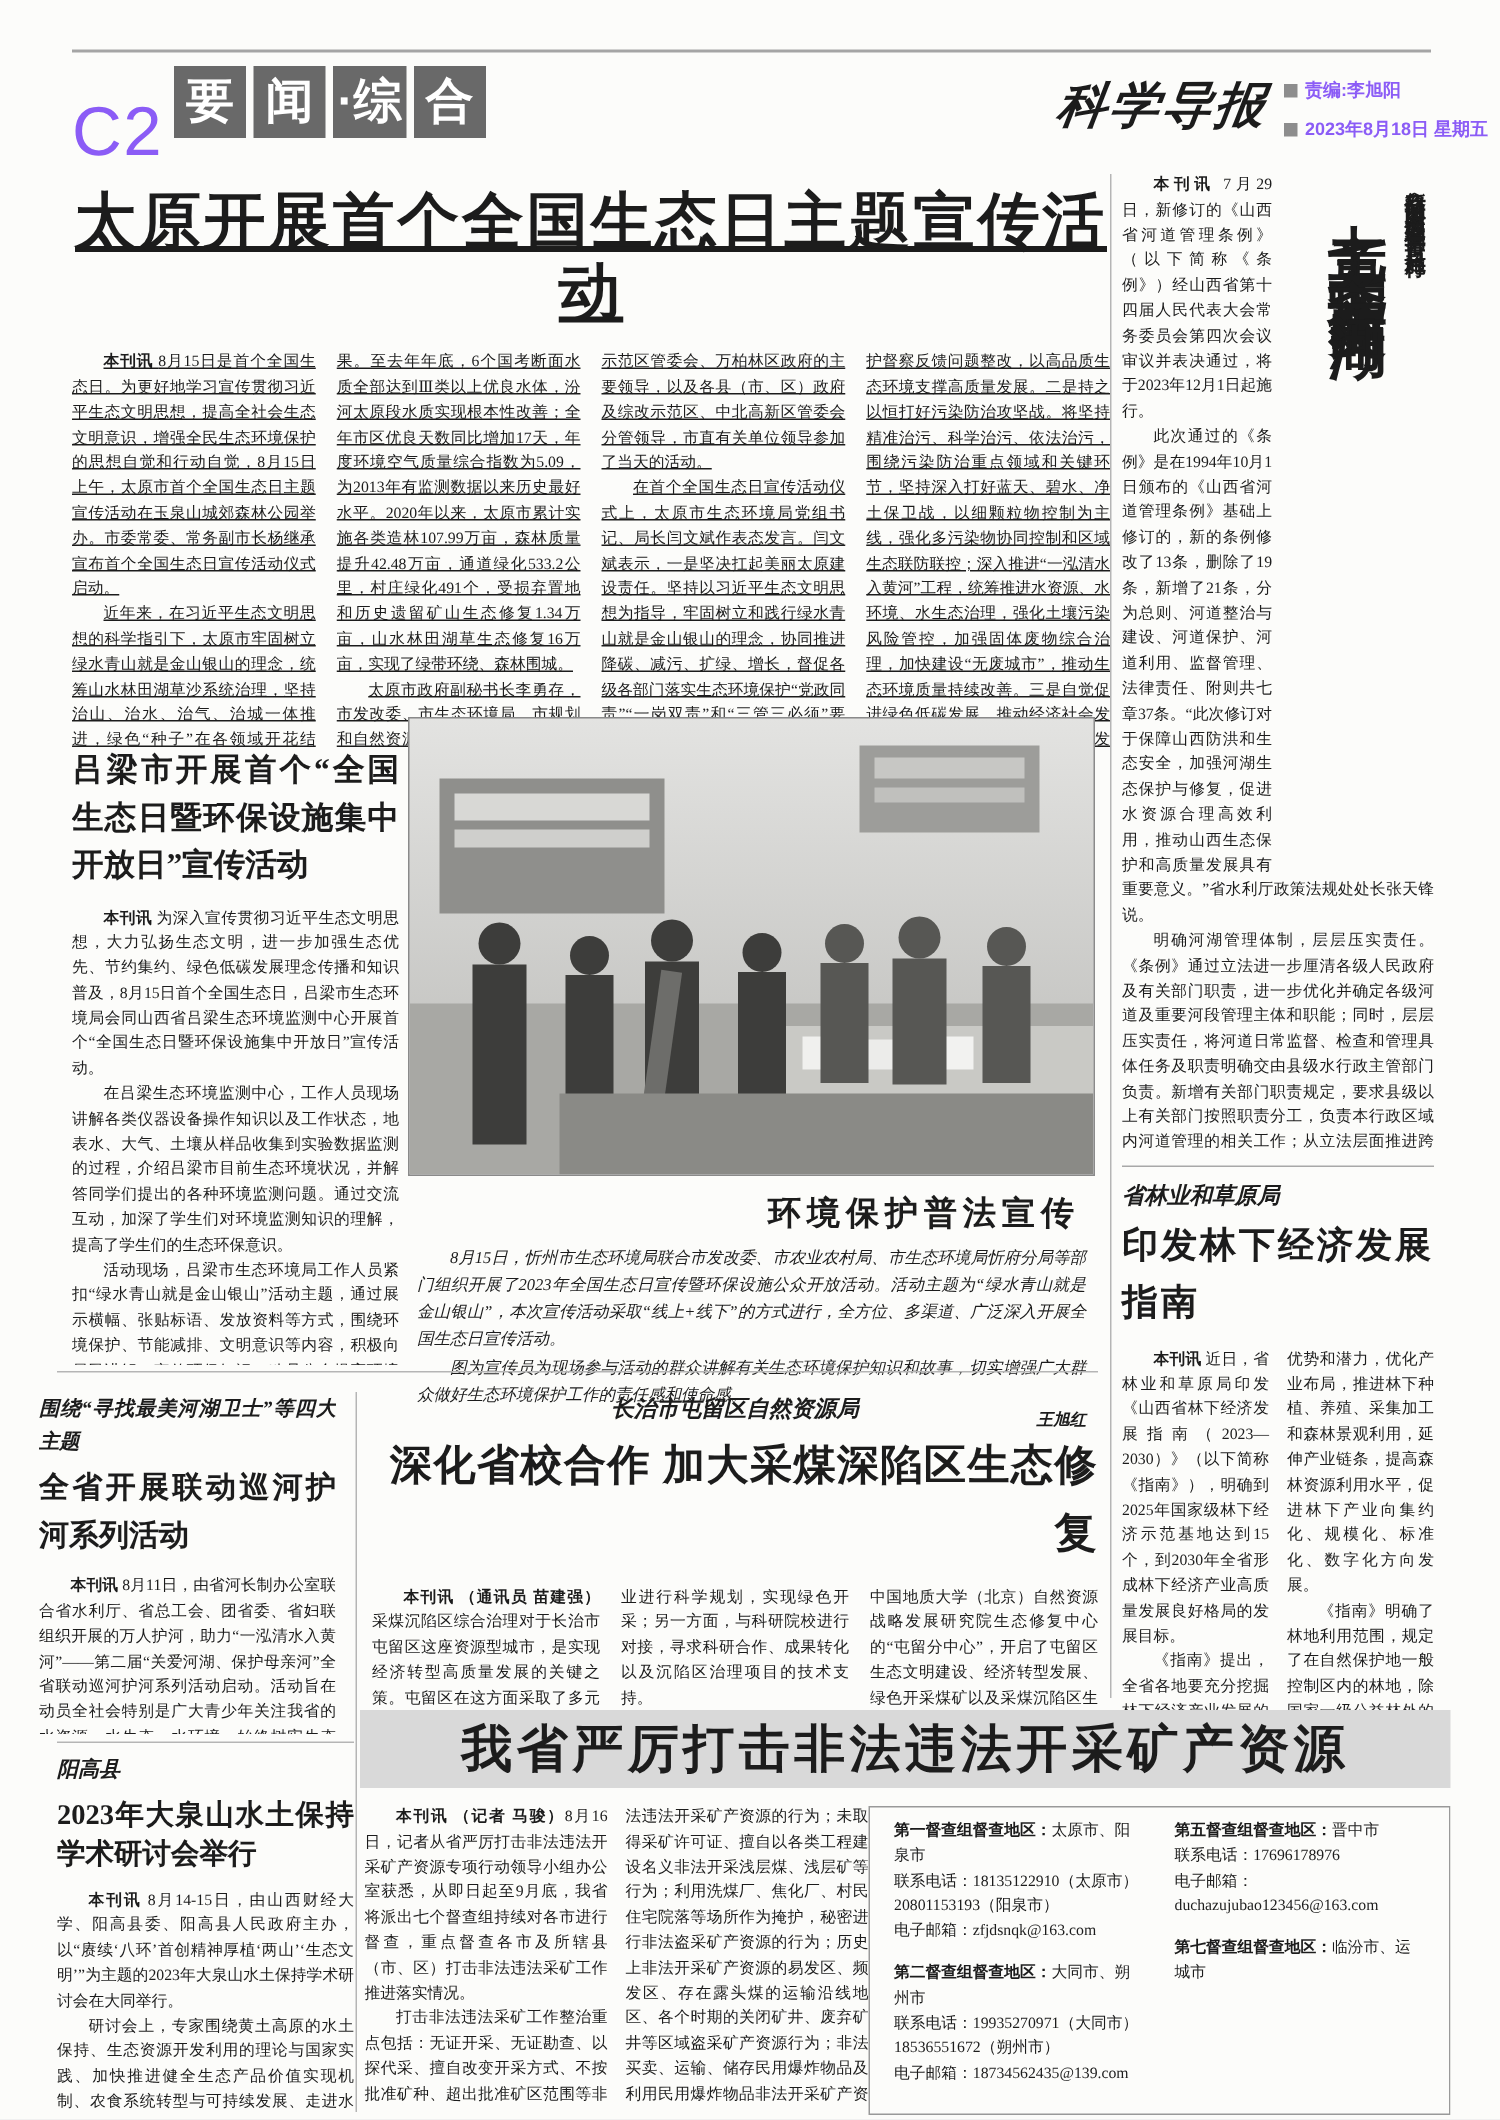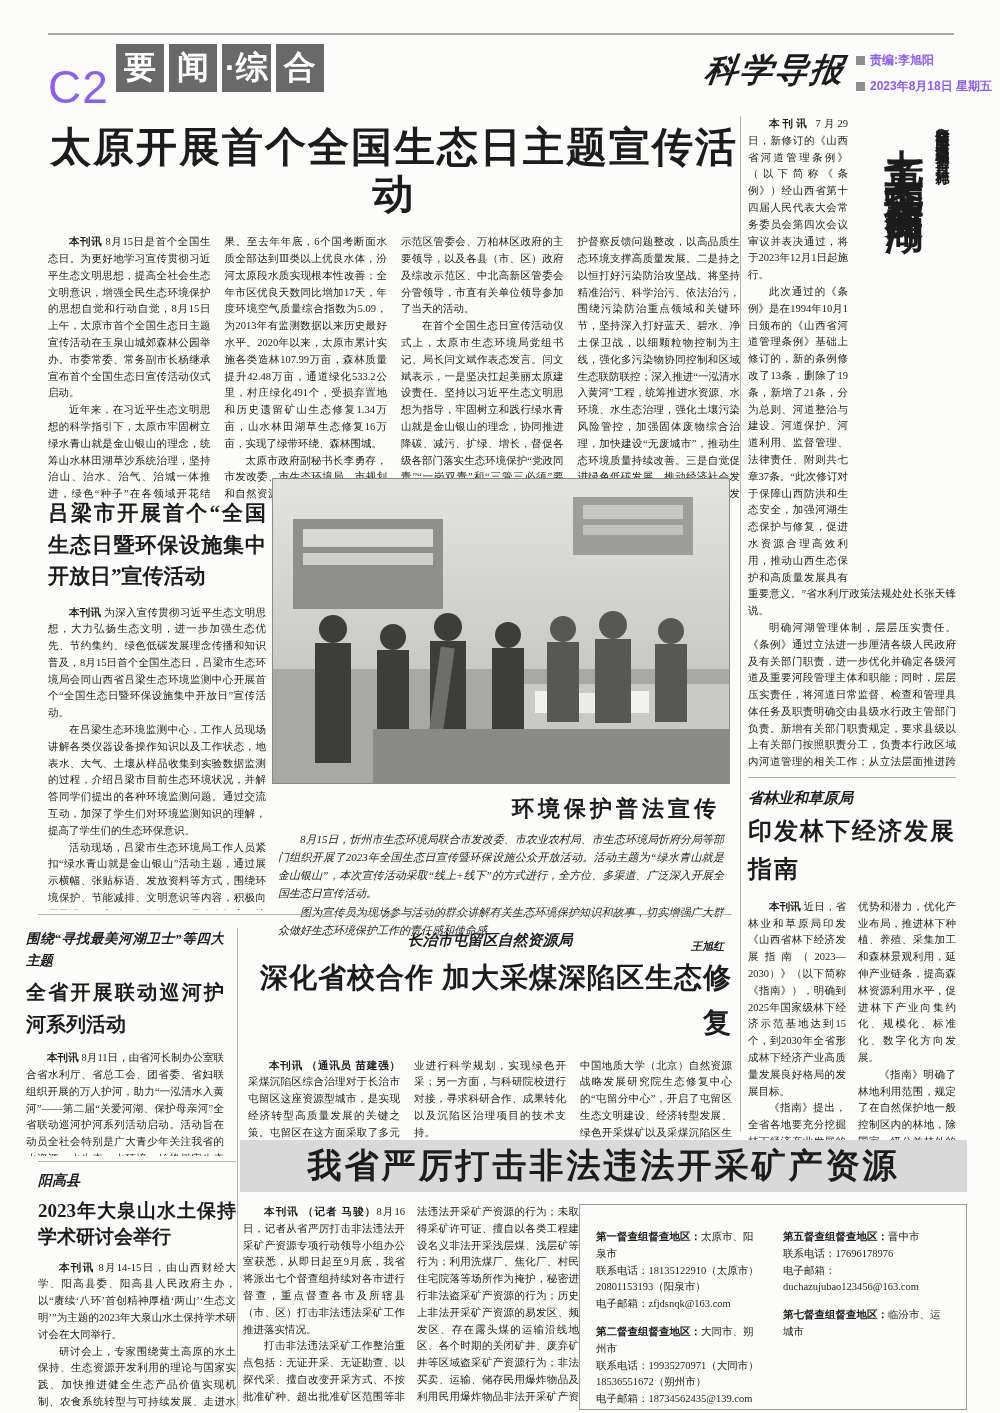--- a/index.html
+++ b/index.html
@@ -20,21 +20,21 @@
   .pubinfo { position:absolute; left:856px; top:52px; font-family:"Liberation Sans",sans-serif; font-size:12px; font-weight:bold; color:#8b5cf6; }
   .pubinfo .line { margin-bottom:9px; display:flex; align-items:center; }
   .pubinfo .sq { display:inline-block; width:9px; height:9px; background:#8d8d8d; margin-right:5px; }
   
   .para, [data-paragraphs] p { text-indent:2em; margin:0; }
   .body-txt { font-size:10.5px; line-height:1.6; text-align:justify; }
   .intro { font-weight:bold; }
   .kicker { font-weight:bold;font-style:italic; }
   .rule { position:absolute; background:#b5b5b5; }
   
-  #art-taiyuan { position:absolute; left:48px; top:118px; width:692px; height:360px; }
+  #art-taiyuan { position:absolute; left:48px; top:118px; width:692px; height:360px;text-decoration:underline; }
   #art-taiyuan .hl { text-align:center; font-size:41px; font-weight:bold; letter-spacing:2px; line-height:1.15; margin:6px 0 16px; }
   #art-taiyuan .cols { column-count:4; column-gap:14px; height:284px; overflow:hidden; }
   
   #art-lvliang { position:absolute; left:48px; top:486px; width:218px; height:424px; overflow:hidden; }
   #art-lvliang .hl { font-size:21px; font-weight:bold; line-height:1.5; margin-bottom:12px;margin-top:12px; }
   
   #photo-block { position:absolute; left:272px; top:478px; width:458px; }
   .photo { width:458px; height:306px; border:1px solid #8a8a8a; background:#cfcfcf; overflow:hidden; }
   .photo-title { text-align:right; font-size:22px; font-weight:bold; letter-spacing:4px; margin:10px 10px 6px 0; }
   .photo-cap { font-size:11px; line-height:1.65; text-align:justify; font-style:italic; padding:0 6px; }
@@ -61,21 +61,21 @@
   #sect-shenhua { position:absolute; left:248px; top:928px; width:484px; height:208px; }
   #sect-shenhua .kick { text-align:center; font-size:15px; }
   #sect-shenhua .hl { text-align:right; font-size:28px; font-weight:bold; letter-spacing:1px; margin:4px 0 12px; }
   #sect-shenhua .cols { column-count:3; column-gap:14px; height:142px; overflow:hidden; }
   
   #banner { position:absolute; left:240px; top:1140px; width:727px; height:52px; background:#d9d9d9;
     display:flex; align-items:center; justify-content:center; }
   #banner .hl { font-size:34px; font-weight:bold; letter-spacing:3px; }
   #bottom-row { position:absolute; left:243px; top:1204px; width:724px; height:206px; display:flex; overflow:hidden; }
   .k-body { width:336px; column-count:2; column-gap:12px; height:206px; overflow:hidden; }
-  .contact-box { flex:1; border:1px solid #999; padding:24px 16px; display:flex; gap:20px; overflow:hidden; }
+  .contact-box { flex:1; border:1px solid #999; padding:8px 16px; display:flex; gap:20px; overflow:hidden; }
   .c-col { flex:1; }
   .contact { margin-bottom:11px; font-size:10.5px; line-height:1.6; }
   .contact .c-body { white-space:pre-line; }
 </style>
 </head>
 <body>
 
 <div class="page">
 
   <div class="top-rule"></div>

